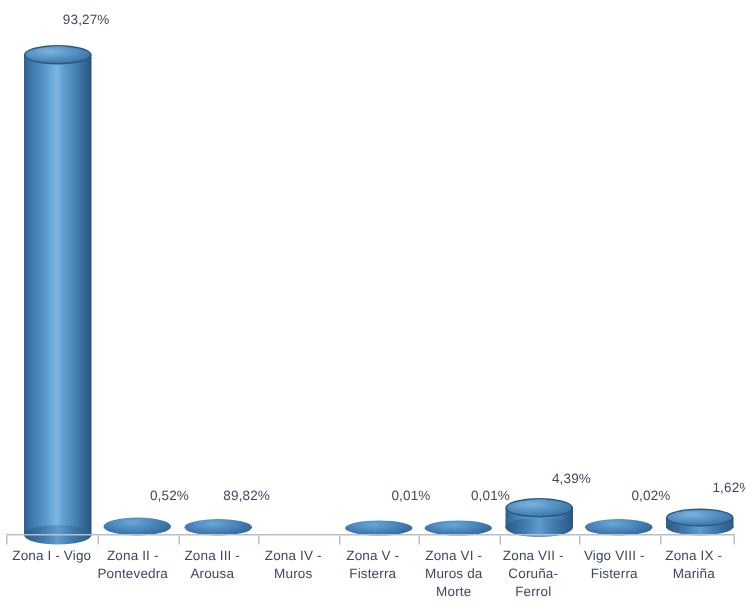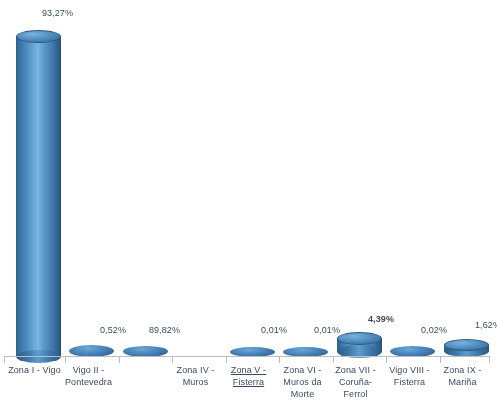--- a/index.html
+++ b/index.html
@@ -162,21 +162,21 @@
       <div class="data-label" style="left:-12px; width:69px; top:325px;">0,01%</div>
       <div class="disc" style="top:347px; height:10px;"></div>
     </div>
 
     <div class="bar-col" style="left:283px; width:45px;">
       <div class="data-label" style="left:-12px; width:69px; top:325px;">0,01%</div>
       <div class="disc" style="top:347px; height:10px;"></div>
     </div>
 
     <div class="bar-col" style="left:337px; width:45px;">
-      <div class="data-label" style="left:-12px; width:69px; top:314px;font-weight:bold;">4,39%</div>
+      <div class="data-label" style="left:-12px; width:69px; top:314px;">4,39%</div>
       <div class="cyl" style="top:332px;">
         <div class="cyl-body" style="top:6px; height:14px;"></div>
         <div class="cyl-bottom" style="top:13px; height:13px;"></div>
         <div class="cyl-top" style="top:0px; height:13px;"></div>
       </div>
     </div>
 
     <div class="bar-col" style="left:390px; width:45px;">
       <div class="data-label" style="left:-12px; width:69px; top:325px;">0,02%</div>
       <div class="disc" style="top:346px; height:11px;"></div>
@@ -202,31 +202,35 @@
     <div class="axis-tick" style="left:386px;"></div>
     <div class="axis-tick" style="left:440px;"></div>
     <div class="axis-tick" style="left:489px;"></div>
   </div>
 
   <div class="cat-label" style="left:4px; width:61px; top:364px;">
     <div>Zona I - Vigo</div>
   </div>
 
   <div class="cat-label" style="left:58px; width:61px; top:364px;">
-    <div>Vigo II -</div>
+    <div>Zona II -</div>
     <div>Pontevedra</div>
   </div>
 
+  <div class="cat-label" style="left:111px; width:61px; top:364px;">
+    <div>Zona III -</div>
+    <div>Arousa</div>
+  </div>
 
   <div class="cat-label" style="left:165px; width:61px; top:364px;">
     <div>Zona IV -</div>
     <div>Muros</div>
   </div>
 
-  <div class="cat-label" style="left:218px; width:61px; top:364px;text-decoration:underline;">
+  <div class="cat-label" style="left:218px; width:61px; top:364px;">
     <div>Zona V -</div>
     <div>Fisterra</div>
   </div>
 
   <div class="cat-label" style="left:272px; width:61px; top:364px;">
     <div>Zona VI -</div>
     <div>Muros da</div>
     <div>Morte</div>
   </div>
 

